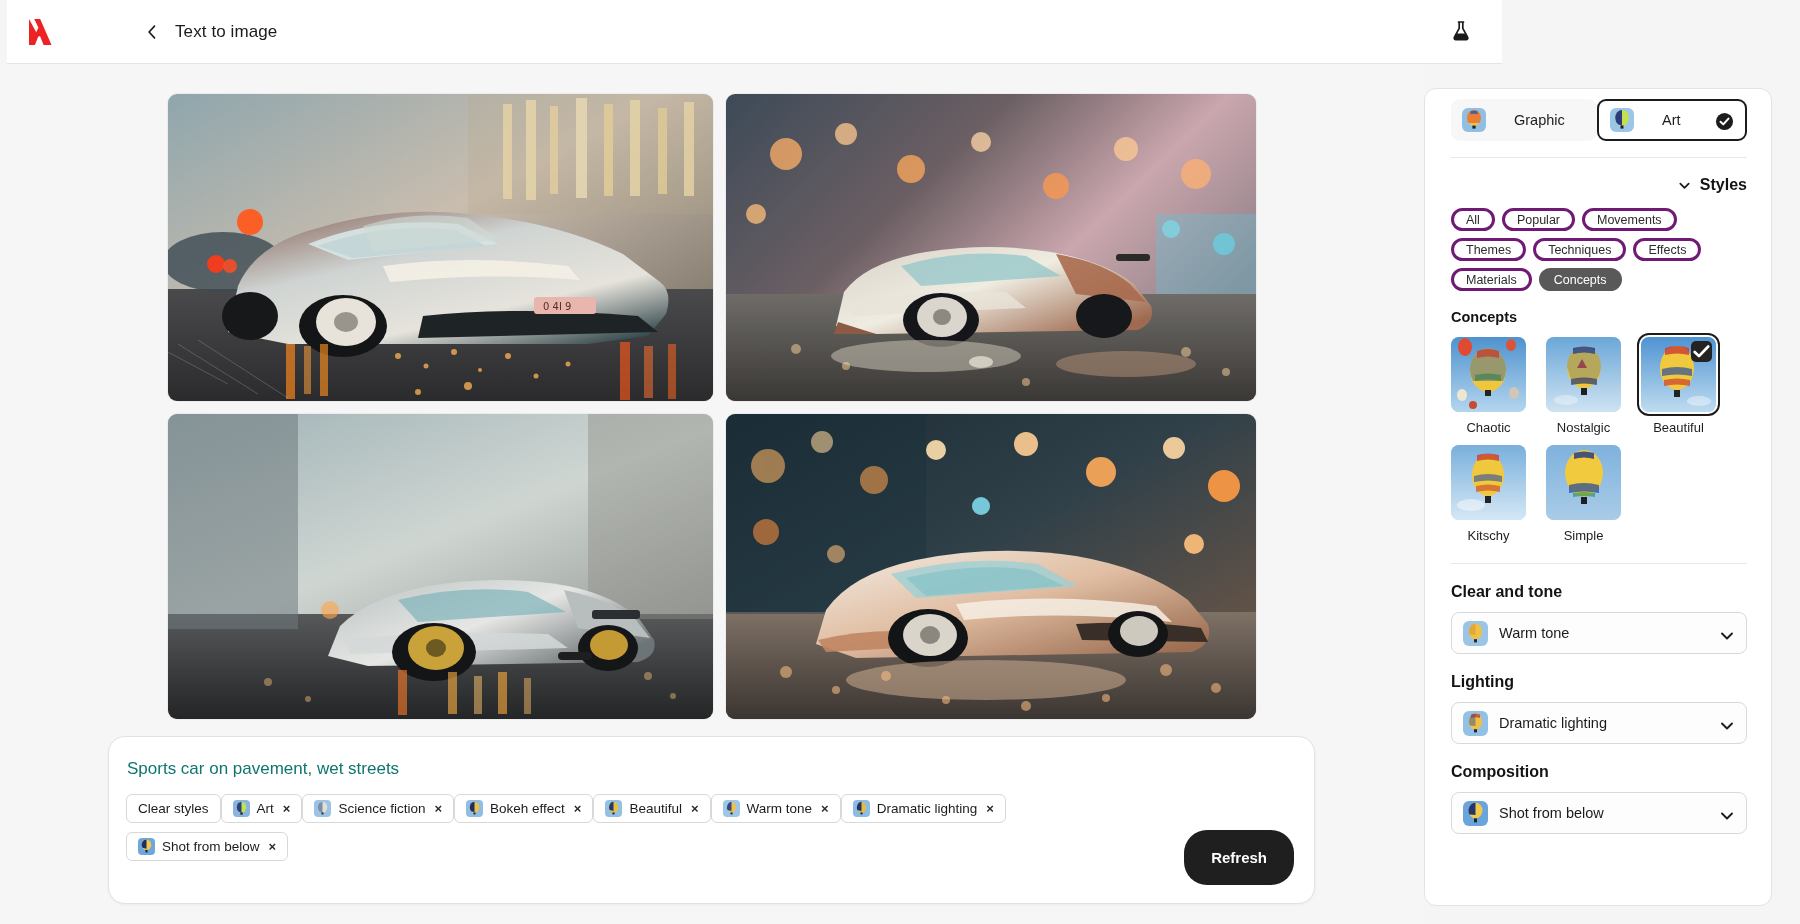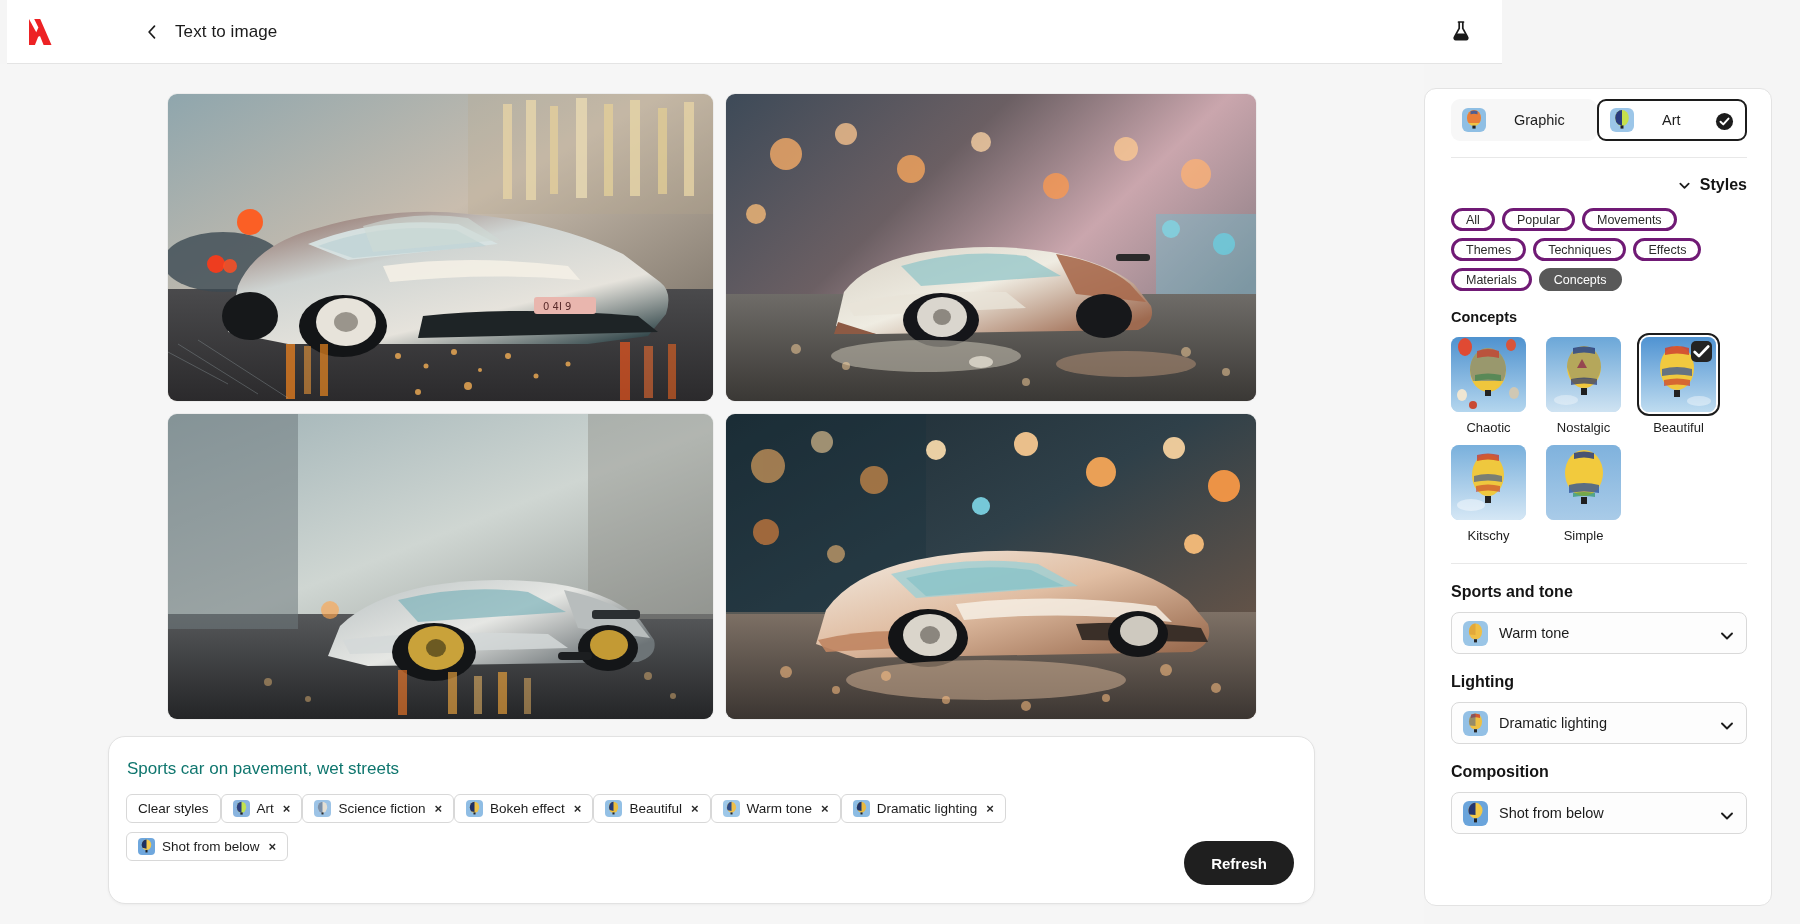--- a/index.html
+++ b/index.html
@@ -100,21 +100,21 @@
   }
   .chip-thumb {
     width: 17px; height: 17px; border-radius: 4px;
     flex: 0 0 auto; overflow: hidden;
   }
   .chip-thumb svg { display:block; width:100%; height:100%; }
 
   .refresh-btn {
     position: absolute;
     right: 20px; bottom: 18px;
-    height: 44px;
+    height: 55px;
     padding: 0 27px;
     border-radius: 23px;
     background: #1f1f1f;
     color: #ffffff;
     font-size: 15px;
     font-weight: 600;
     border: none;
     display: flex; align-items: center; justify-content: center;
     cursor: pointer;
     font-family: "Liberation Sans", sans-serif;
@@ -836,21 +836,21 @@
             <path d="M27 48 q11 -2 22 0 l0 4 q-11 -2 -22 0Z" fill="#1f8f54" opacity="0.6"></path>
             <rect x="35" y="52" width="6" height="7" fill="#1f1f1f"></rect>
           </svg>
         </div>
         <div class="concept-label">Simple</div>
       </div>
     </div>
 
     <div class="divider2"></div>
 
-    <div class="group-title">Sports and tone</div>
+    <div class="group-title">Clear and tone</div>
     <div class="select-box">
       <span class="select-thumb">
         <svg viewBox="0 0 25 25" aria-hidden="true">
             <rect width="25" height="25" fill="#9ac5e6"></rect>
             <ellipse cx="12.5" cy="10.5" rx="6.6" ry="8" fill="#f0bf45"></ellipse>
             <path d="M12.5 2.5 a6.6 8 0 0 0 -6 11 L12.5 14 Z" fill="#d99a33" opacity="0.6"></path>
             <rect x="11" y="18.2" width="3" height="3.2" fill="#262626"></rect>
           </svg>
       </span>
       <span class="select-label">Warm tone</span>

